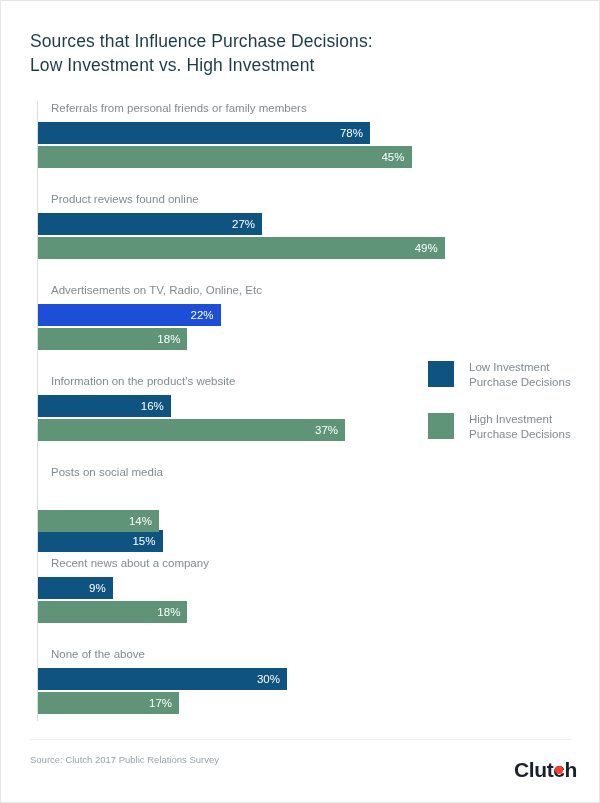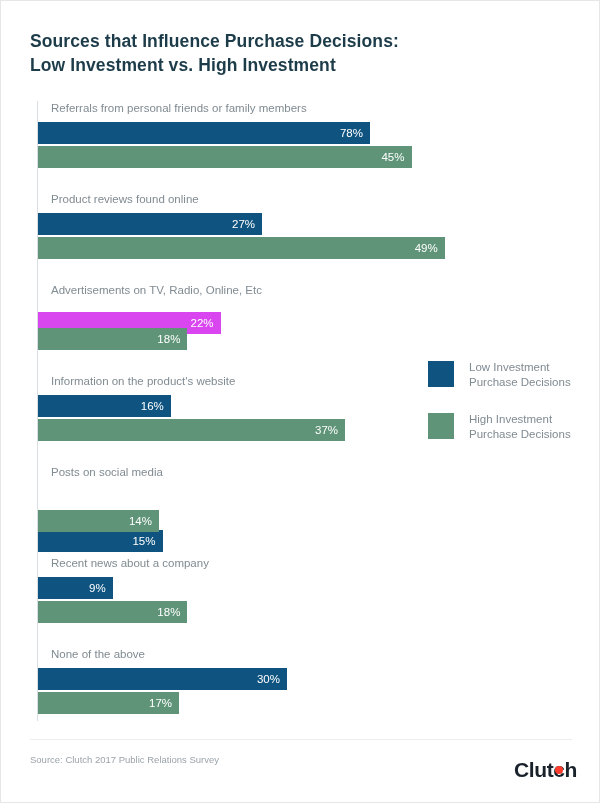--- a/index.html
+++ b/index.html
@@ -22,21 +22,21 @@
     overflow: hidden;
   }
 
   
   .title {
     position: absolute;
     left: 29px;
     top: 28px;
     width: 470px;
     font-size: 17.5px;
-    font-weight: bold;
+    font-weight: normal;
     line-height: 24px;
     color: #1d3c4a;
     letter-spacing: 0.1px;
   }
   .title-line { display: block; }
 
   
   .plot {
     position: absolute;
     left: 29px;
@@ -178,21 +178,21 @@
           <div class="cat-label">Product reviews found online</div>
           <div class="bar low" style="width: 224.1px; background: rgb(15, 84, 128);">
             <span class="bar-value">27%</span>
           </div>
           <div class="bar high" style="width: 406.7px; background: rgb(95, 148, 120);">
             <span class="bar-value">49%</span>
           </div>
         </div>
         <div class="group" style="top: 182px;">
           <div class="cat-label">Advertisements on TV, Radio, Online, Etc</div>
-          <div class="bar low" style="width: 182.6px; background: #d946ef; margin-top: 8px;">
+          <div class="bar low" style="width: 182.6px; background: #1d4ed8;">
             <span class="bar-value">22%</span>
           </div>
           <div class="bar high" style="width: 149.4px; background: rgb(95, 148, 120);">
             <span class="bar-value">18%</span>
           </div>
         </div>
         <div class="group" style="top: 273px;">
           <div class="cat-label">Information on the product's website</div>
           <div class="bar low" style="width: 132.8px; background: rgb(15, 84, 128);">
             <span class="bar-value">16%</span>

